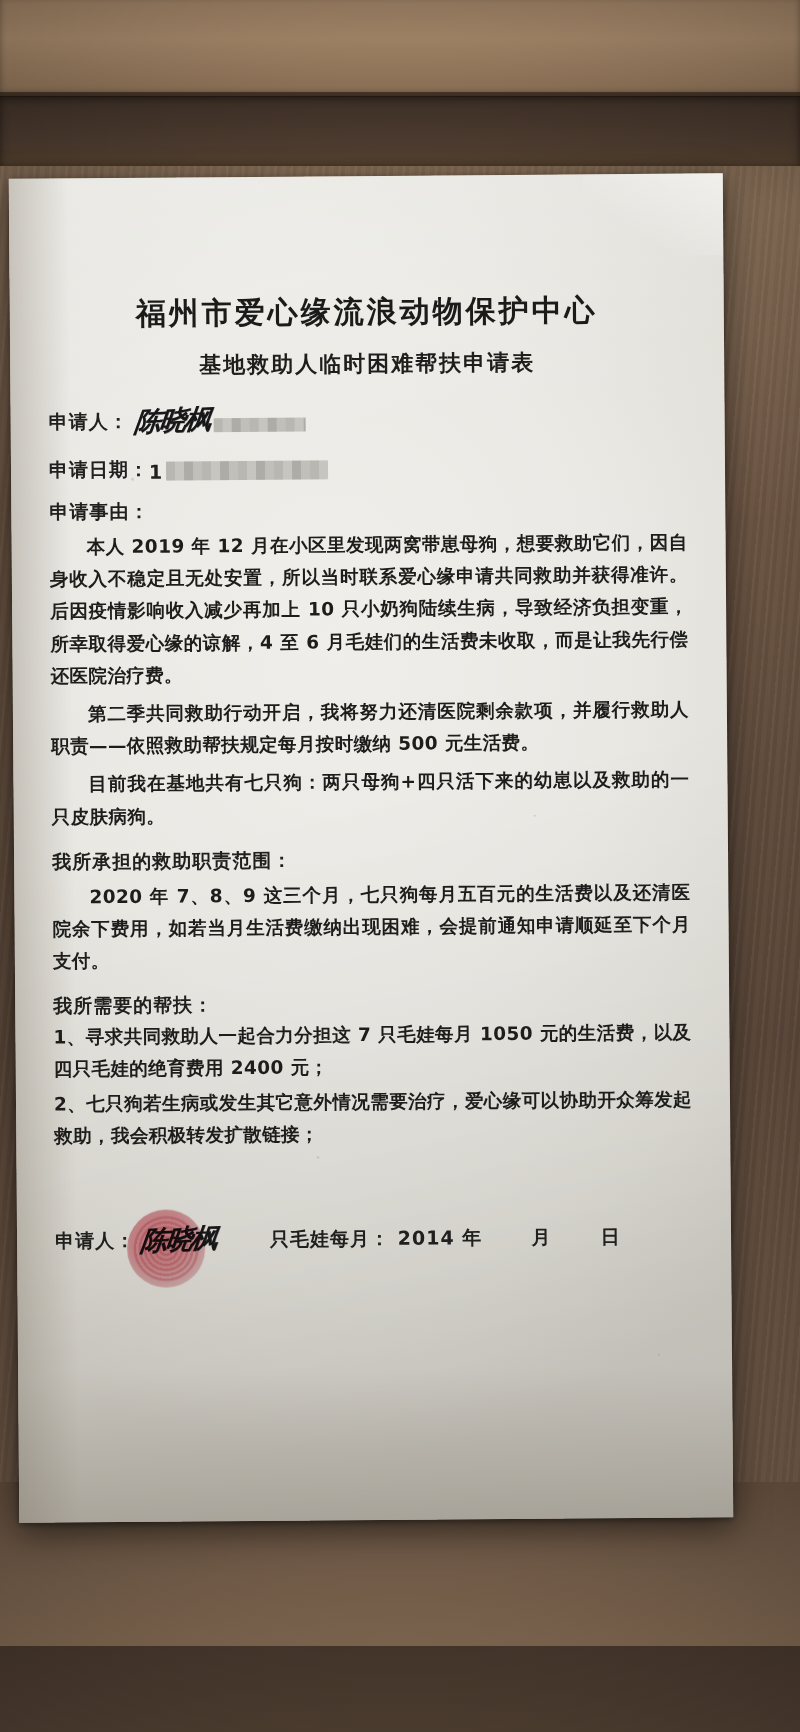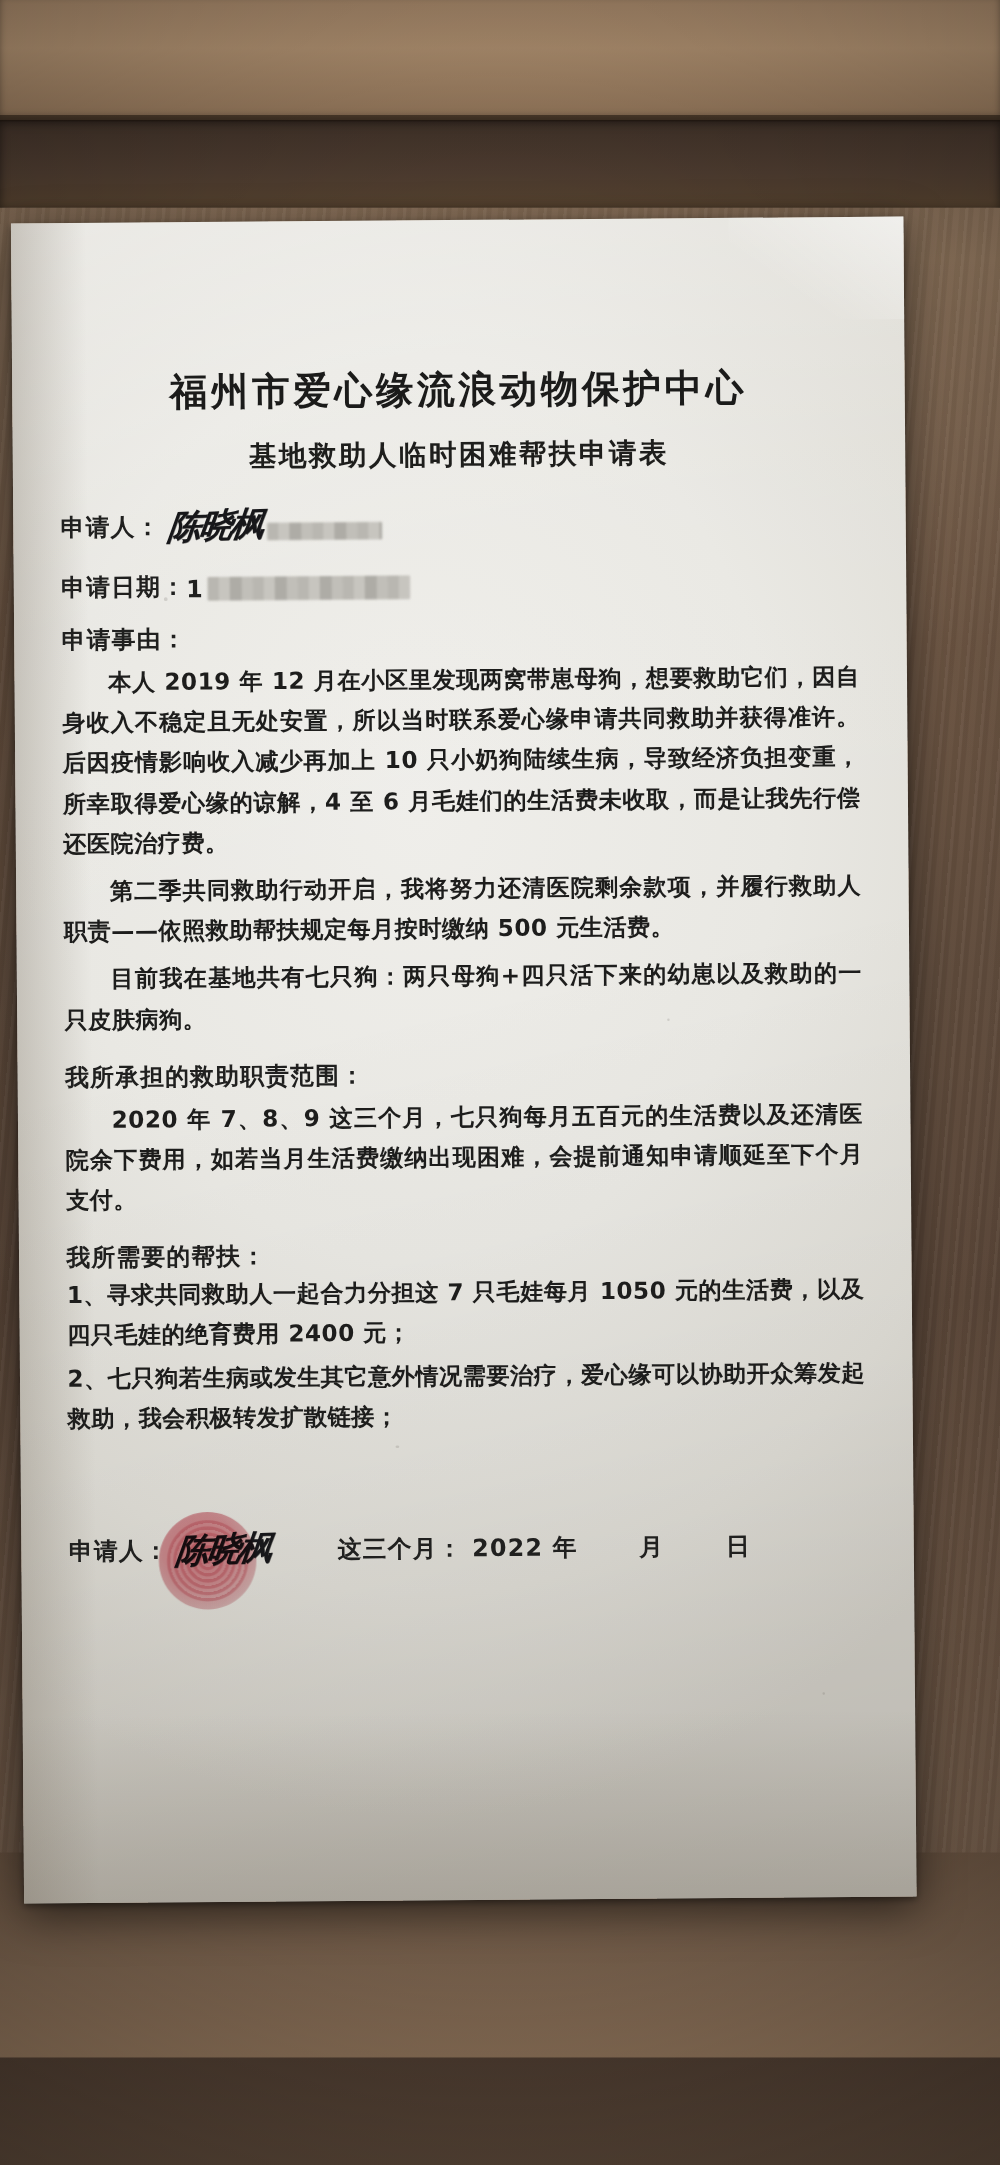--- a/index.html
+++ b/index.html
@@ -165,22 +165,22 @@
     <div class="section-label">我所需要的帮扶：</div>
     <p class="item">1、寻求共同救助人一起合力分担这 7 只毛娃每月 1050 元的生活费，以及四只毛娃的绝育费用 2400 元；</p>
     <p class="item">2、七只狗若生病或发生其它意外情况需要治疗，爱心缘可以协助开众筹发起救助，我会积极转发扩散链接；</p>
 
     <div class="spacer-lg"></div>
 
     <div class="footer-row">
       <span class="field-label">申请人：</span>
       <span class="sig-inline">陈晓枫</span>
       <span class="footer-date">
-        <span>这三个月：</span>
-        <span>2022 年</span>
+        <span>只毛娃每月：</span>
+        <span>2014 年</span>
         <span class="gap"></span>
         <span>月</span>
         <span class="gap"></span>
         <span>日</span>
       </span>
       <div class="stamp"></div>
     </div>
 
   </div>
 

